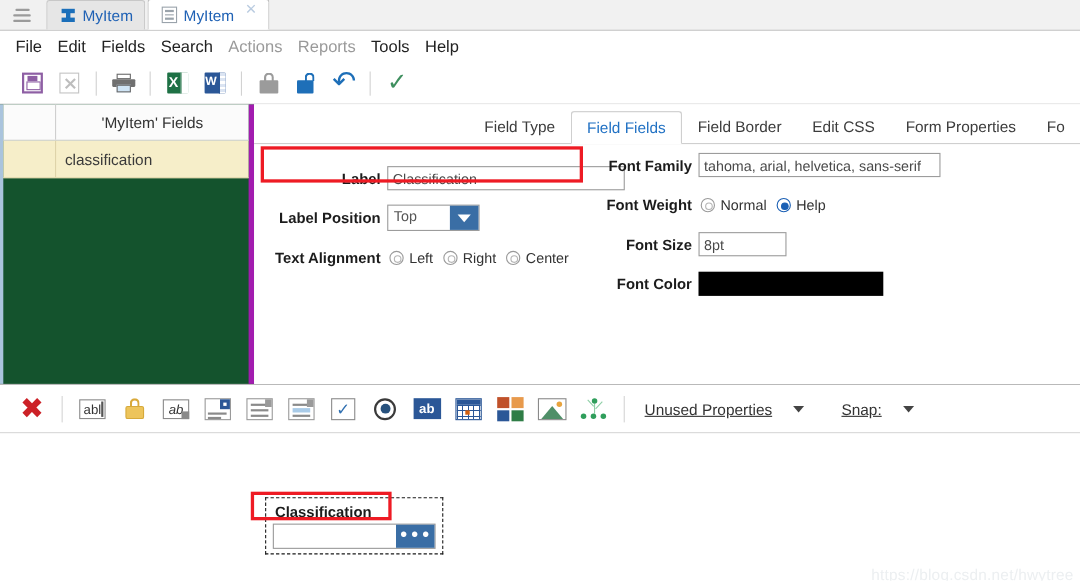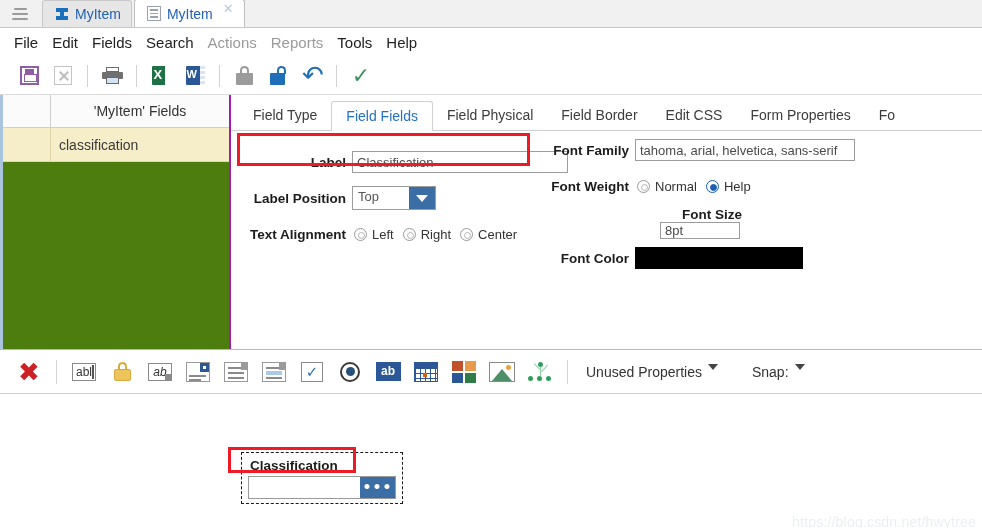--- a/index.html
+++ b/index.html
@@ -108,37 +108,37 @@
   .ic-locko i.sh{position:absolute;left:7px;top:0;width:9px;height:8px;border:2px solid #1e6fb8;border-bottom:none;border-radius:5px 5px 0 0;}
   .ic-locko i.bd{position:absolute;left:0;top:7px;width:15px;height:12px;background:#1e6fb8;border-radius:1px;}
   
   .ic-undo{width:20px;height:19px;position:relative;color:#1e6fb8;font:26px/19px "DejaVu Sans",sans-serif;text-align:center;}
   
   .ic-check{width:20px;height:19px;color:#3f8f5f;font:22px/19px "DejaVu Sans",sans-serif;text-align:center;}
 
   
   #middle{ display:flex; height:255px; border-bottom:1px solid #b9b9b9; }
   #leftpanel{
-    width:231px; border-right:2px solid #a21caf; background:#4d7c0f; position:relative;
+    width:231px; border-right:5px solid #a21caf; background:#14532d; position:relative;
     border-left:3px solid #aac4dd;
   }
   .lp-headrow{ display:flex; height:33px; border-bottom:1px solid #cfcfcf; background:#fbfbfb; }
   .lp-gutter{ width:48px; border-right:1px solid #cfcfcf; }
   .lp-headcell{ flex:1; display:flex; align-items:center; justify-content:center;
      font-size:14px; color:#333; }
   .lp-row{ display:flex; height:34px; background:#f6eec9; border-bottom:1px solid #e3d9ae; }
   .lp-row .lp-gutter{ width:48px; border-right:1px solid #ded3a9; }
   .lp-rowcell{ flex:1; display:flex; align-items:center; padding-left:8px; font-size:14px; color:#3a3a3a; }
 
   #rightpanel{ flex:1; background:#fff; position:relative; }
 
   
   #tabstrip{
     height:36px; display:flex; align-items:flex-end; padding-left:8px;
-    border-bottom:1px solid #cfcfcf; background:#fff;
+    border-bottom:1px solid #cfcfcf; background:#fff;justify-content:flex-end;
   }
   .ftab{
     height:30px; padding:0 14px; display:flex; align-items:center;
     font-size:14px; color:#3c3c3c; white-space:nowrap; position:relative;
   }
   .ftab.active{
     color:#2272c4; border:1px solid #cfcfcf; border-bottom:1px solid #fff;
     border-top-left-radius:3px; border-top-right-radius:3px;
     background:#fff; margin-bottom:-1px; z-index:2;
   }
@@ -223,21 +223,21 @@
   .ic-img i.hill{ position:absolute;left:2px;bottom:0;width:0;height:0;
      border-left:10px solid transparent;border-right:10px solid transparent;border-bottom:12px solid #4f8f68; }
   .ic-tree{ width:24px;height:20px;position:relative; }
   .ic-tree u{ position:absolute;width:5px;height:5px;border-radius:50%;background:#2f9e5b;display:block; }
   .ic-tree u.n1{left:10px;top:0;} .ic-tree u.n2{left:0px;top:14px;}
   .ic-tree u.n3{left:9px;top:14px;} .ic-tree u.n4{left:18px;top:14px;}
   .ic-tree s{ position:absolute;background:#8ecfa6;text-decoration:none; }
   .ic-tree s.e1{left:5px;top:4px;width:8px;height:1px;transform:rotate(47deg);}
   .ic-tree s.e2{left:12px;top:6px;width:9px;height:1px;transform:rotate(-47deg);}
   .ic-tree s.e3{left:12px;top:5px;width:1px;height:9px;}
-  .dropmenu{ font-size:14px; color:#333; display:flex; align-items:flex-start; gap:6px; padding:0 10px; }
+  .dropmenu{ font-size:14px; color:#333; display:flex; align-items:center; gap:19px; padding:0 10px;text-decoration:underline; }
   .dropmenu b{ width:0;height:0;border-left:5px solid transparent;border-right:5px solid transparent;
      border-top:6px solid #444;display:block; }
 
   
   #canvas{ position:relative; height:auto; background:#fff; }
   #widget{
     position:absolute; left:241px; top:58px; width:162px; height:52px;
     border:1px dashed #1a1a1a; background:#fff;
   }
   #wlabel{
@@ -355,21 +355,20 @@
     <div class="lp-row">
       <div class="lp-gutter"></div>
       <div class="lp-rowcell">classification</div>
     </div>
   </div>
 
   <div id="rightpanel">
     <div id="tabstrip">
       <div class="ftab">Field Type</div>
       <div class="ftab active">Field Fields</div>
-      <div class="ftab">Field Physical</div>
       <div class="ftab">Field Border</div>
       <div class="ftab">Edit CSS</div>
       <div class="ftab">Form Properties</div>
       <div class="ftab">Fo</div>
     </div>
 
     <div id="form">
 
       <div class="frow" style="margin-top:4px;">
         <div class="flabel" style="width:115px;">Label</div>
@@ -417,21 +416,21 @@
               <span class="rdot"></span>
               <span>Normal</span>
             </span>
             <span class="radio">
               <span class="rdot on"></span>
               <span>Help</span>
             </span>
           </div>
         </div>
 
-        <div class="frow" style="margin-top:6px;flex-direction:column;">
+        <div class="frow" style="margin-top:6px;">
           <div class="flabel" style="width:90px;">Font Size</div>
           <input class="txtinput" style="width: 80px; margin-left: 6px;" value="8pt">
         </div>
 
         <div class="frow" style="margin-top:6px;">
           <div class="flabel" style="width:90px;">Font Color</div>
           <div style="width:168px;height:22px;background:#000;margin-left:6px;"></div>
         </div>
       </div>
 

